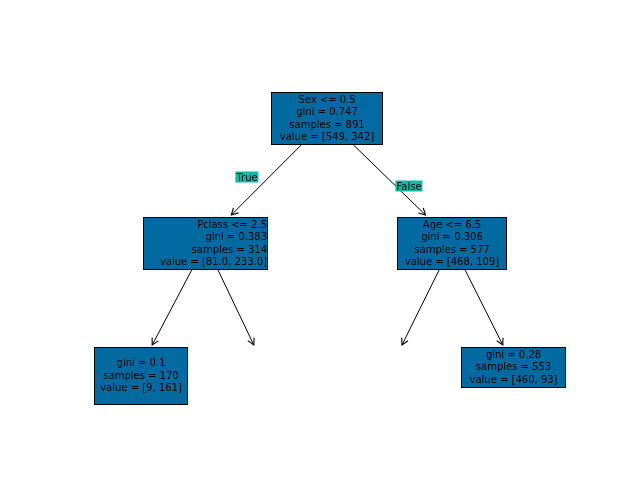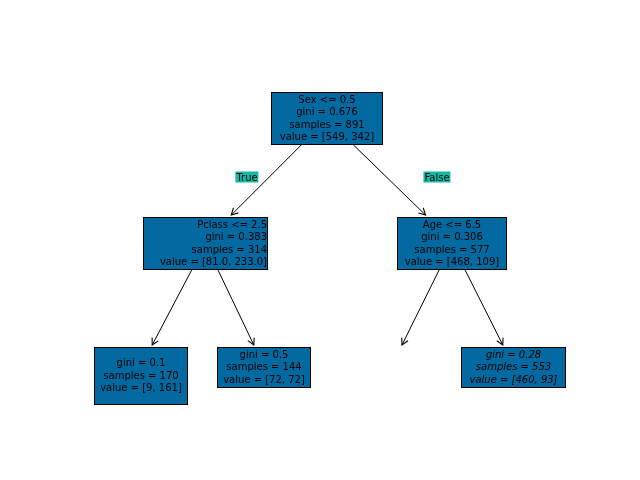--- a/index.html
+++ b/index.html
@@ -36,30 +36,30 @@
     line-height: 12.4px;
     text-align: center;
     white-space: nowrap;
   }
   #node-root  { left: 271px; top: 92px;  width: 112px; height: 53px; }
   #node-left  { left: 143px; top: 217px; width: 125px; height: 53px; align-items: flex-end; }
   #node-right { left: 397px; top: 217px; width: 110px; height: 53px; }
   #node-ll    { left: 94px;  top: 347px; width: 94px;  height: 58px; }
   #node-lr    { left: 217px; top: 347px; width: 94px;  height: 41px; }
   #node-rl    { left: 346px; top: 347px; width: 91px;  height: 41px; }
-  #node-rr    { left: 461px; top: 347px; width: 105px; height: 41px; font-style: italic; }
+  #node-rr    { left: 461px; top: 347px; width: 105px; height: 41px; }
   .edge-label {
     position: absolute;
     font-size: 10px;
     transform: translate(-50%, -50%);
     background: #14b8a6;
     padding: 0 1px;
   }
   #label-true  { left: 247px; top: 177px; }
-  #label-false { left: 409px; top: 177px; margin-left: 28px; }
+  #label-false { left: 409px; top: 186px; }
 </style>
 </head>
 <body>
 
 <div id="canvas">
 
   <svg id="edges-svg">
     <defs>
       <marker id="arrowhead" markerWidth="11" markerHeight="11" refX="7.5" refY="4.5" orient="auto" markerUnits="userSpaceOnUse">
         <path d="M1,1 L7.5,4.5 L1,8" fill="none" stroke="#000000" stroke-width="1.1"></path>
@@ -71,21 +71,21 @@
     <line x1="218" y1="270" x2="253.8" y2="345" stroke="#000000" stroke-width="1" marker-end="url(#arrowhead)"></line>
     <line x1="439.1" y1="270" x2="402" y2="345" stroke="#000000" stroke-width="1" marker-end="url(#arrowhead)"></line>
     <line x1="465.1" y1="270" x2="502.8" y2="345" stroke="#000000" stroke-width="1" marker-end="url(#arrowhead)"></line>
   </svg>
 
   <div class="edge-label" id="label-true">True</div>
   <div class="edge-label" id="label-false">False</div>
 
   <div class="node" id="node-root">
     <span>Sex &lt;= 0.5</span>
-    <span>gini = 0.676</span>
+    <span>gini = 0.747</span>
     <span>samples = 891</span>
     <span>value = [549, 342]</span>
   </div>
 
   <div class="node" id="node-left">
     <span>Pclass &lt;= 2.5</span>
     <span>gini = 0.383</span>
     <span>samples = 314</span>
     <span>value = [81.0, 233.0]</span>
   </div>
@@ -96,25 +96,20 @@
     <span>samples = 577</span>
     <span>value = [468, 109]</span>
   </div>
 
   <div class="node" id="node-ll">
     <span>gini = 0.1</span>
     <span>samples = 170</span>
     <span>value = [9, 161]</span>
   </div>
 
-  <div class="node" id="node-lr">
-    <span>gini = 0.5</span>
-    <span>samples = 144</span>
-    <span>value = [72, 72]</span>
-  </div>
 
 
   <div class="node" id="node-rr">
     <span>gini = 0.28</span>
     <span>samples = 553</span>
     <span>value = [460, 93]</span>
   </div>
 
 </div>
 

